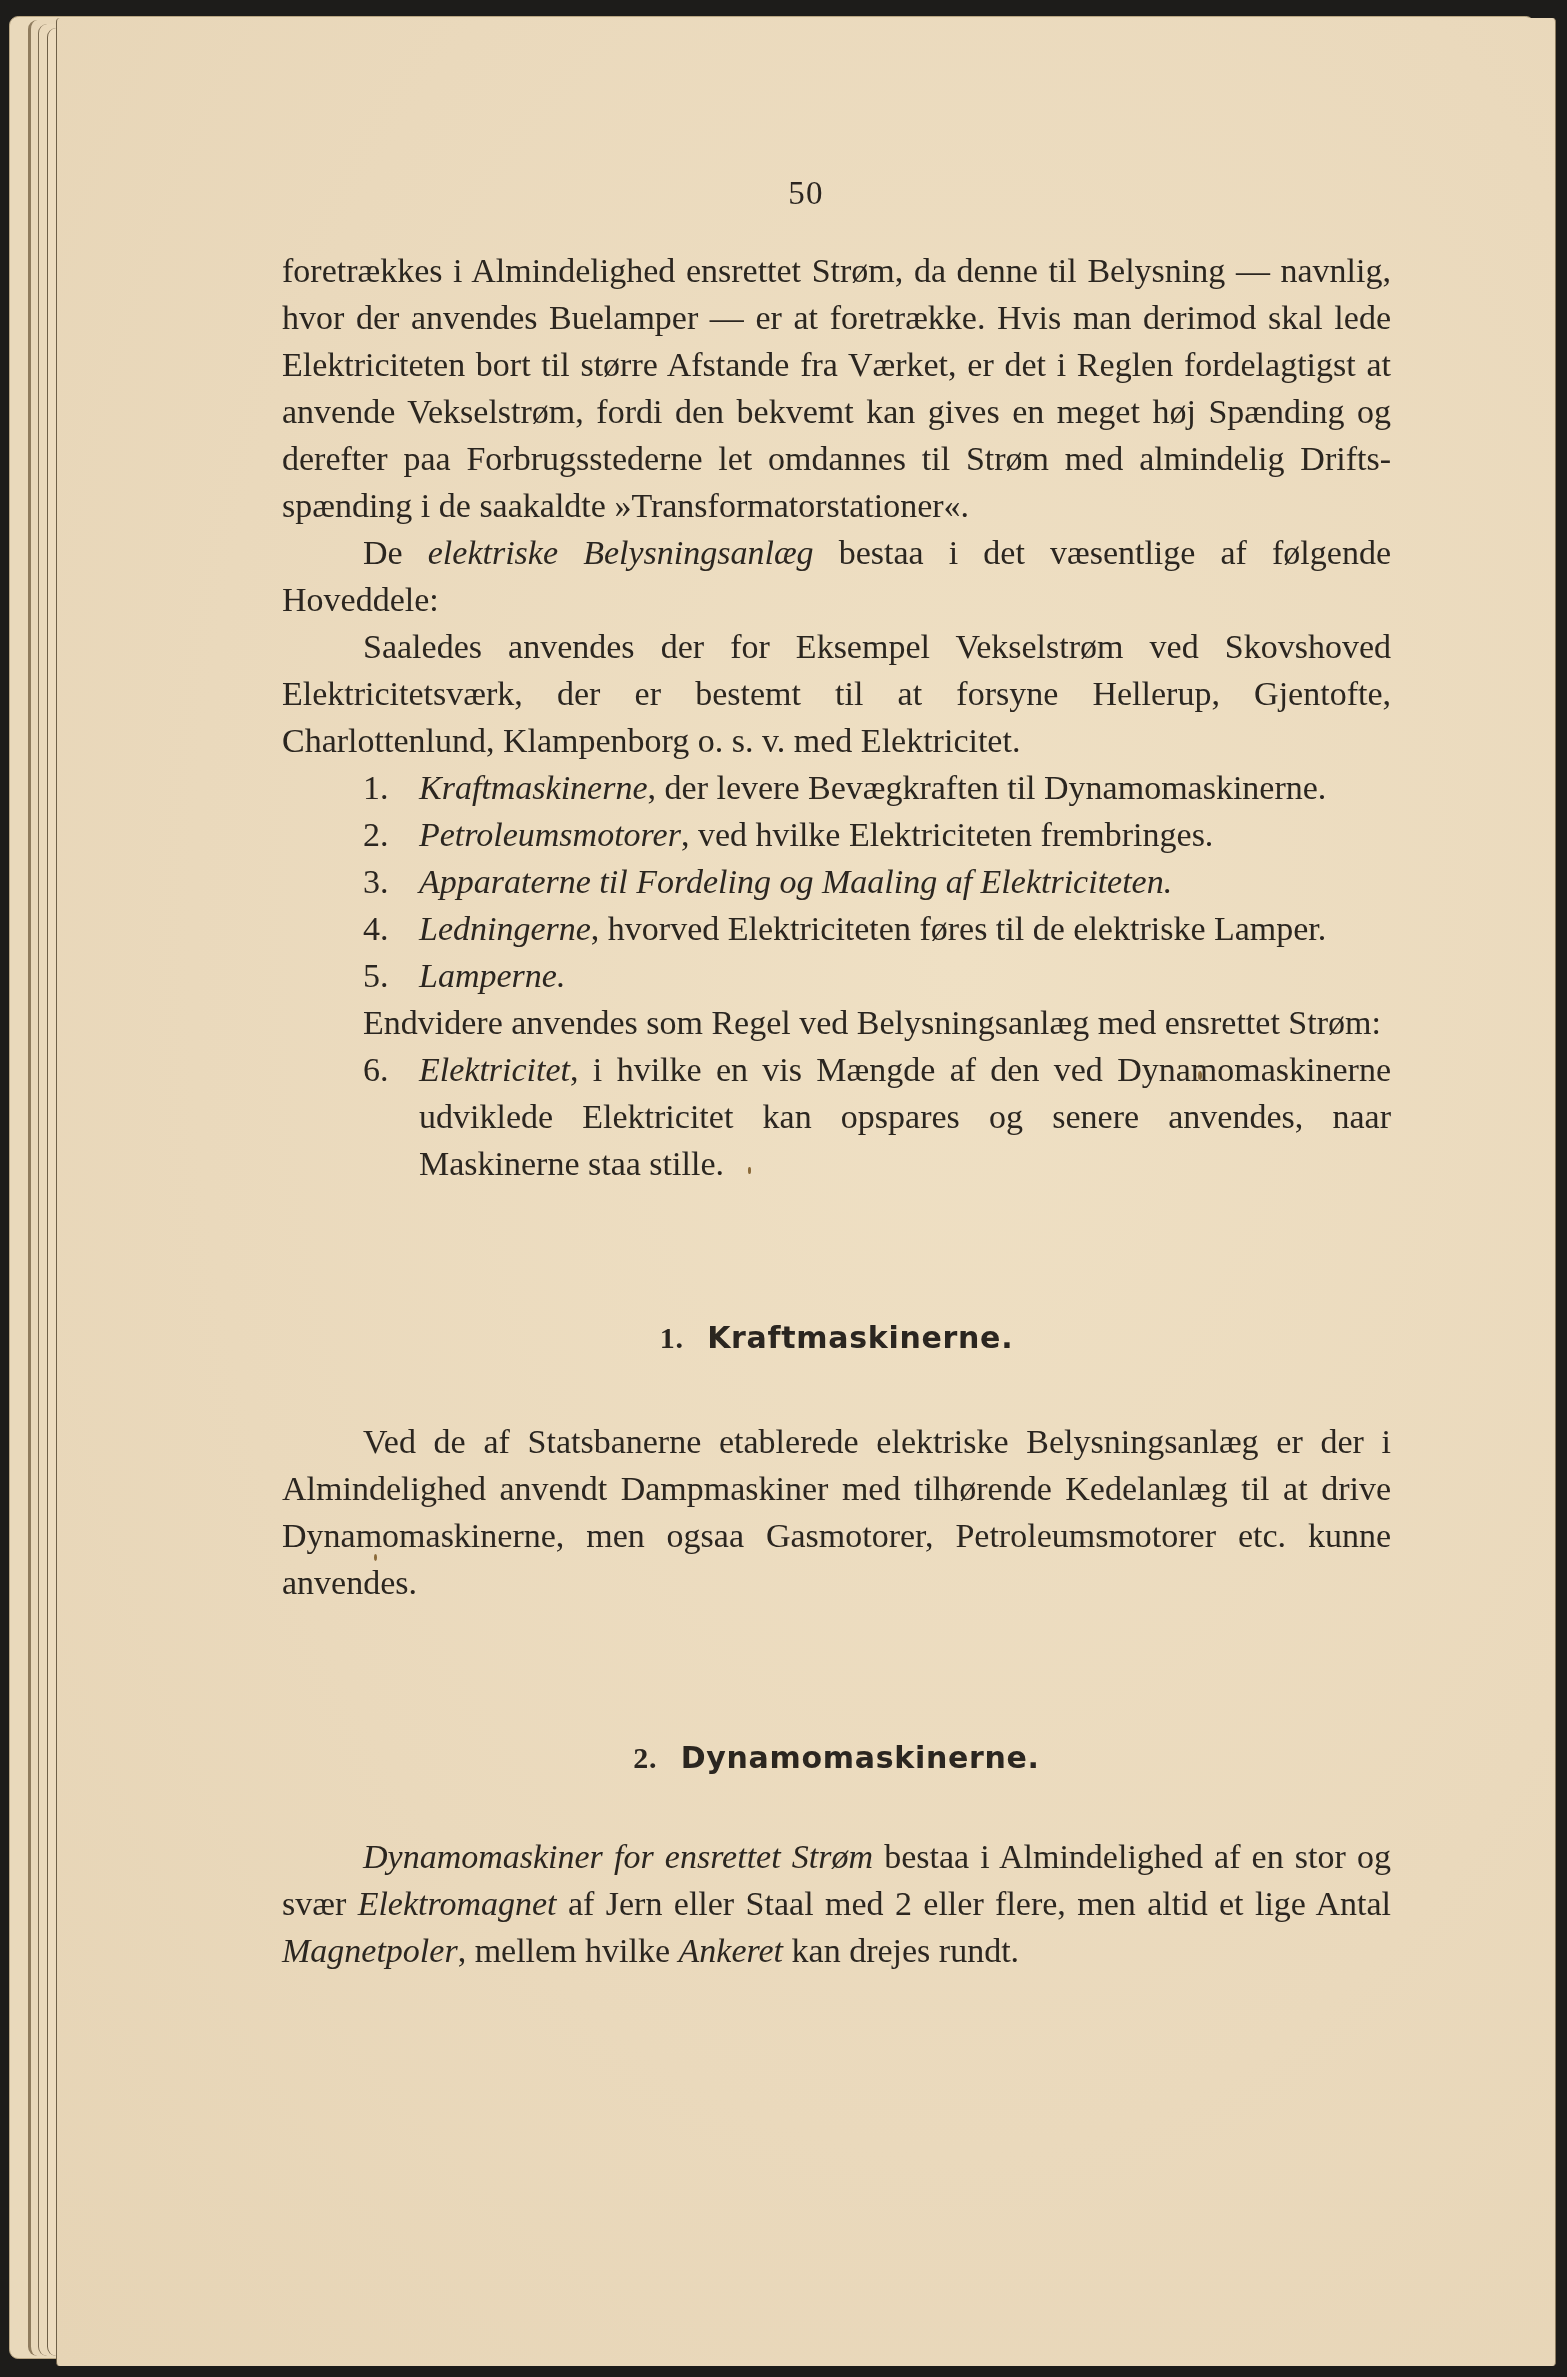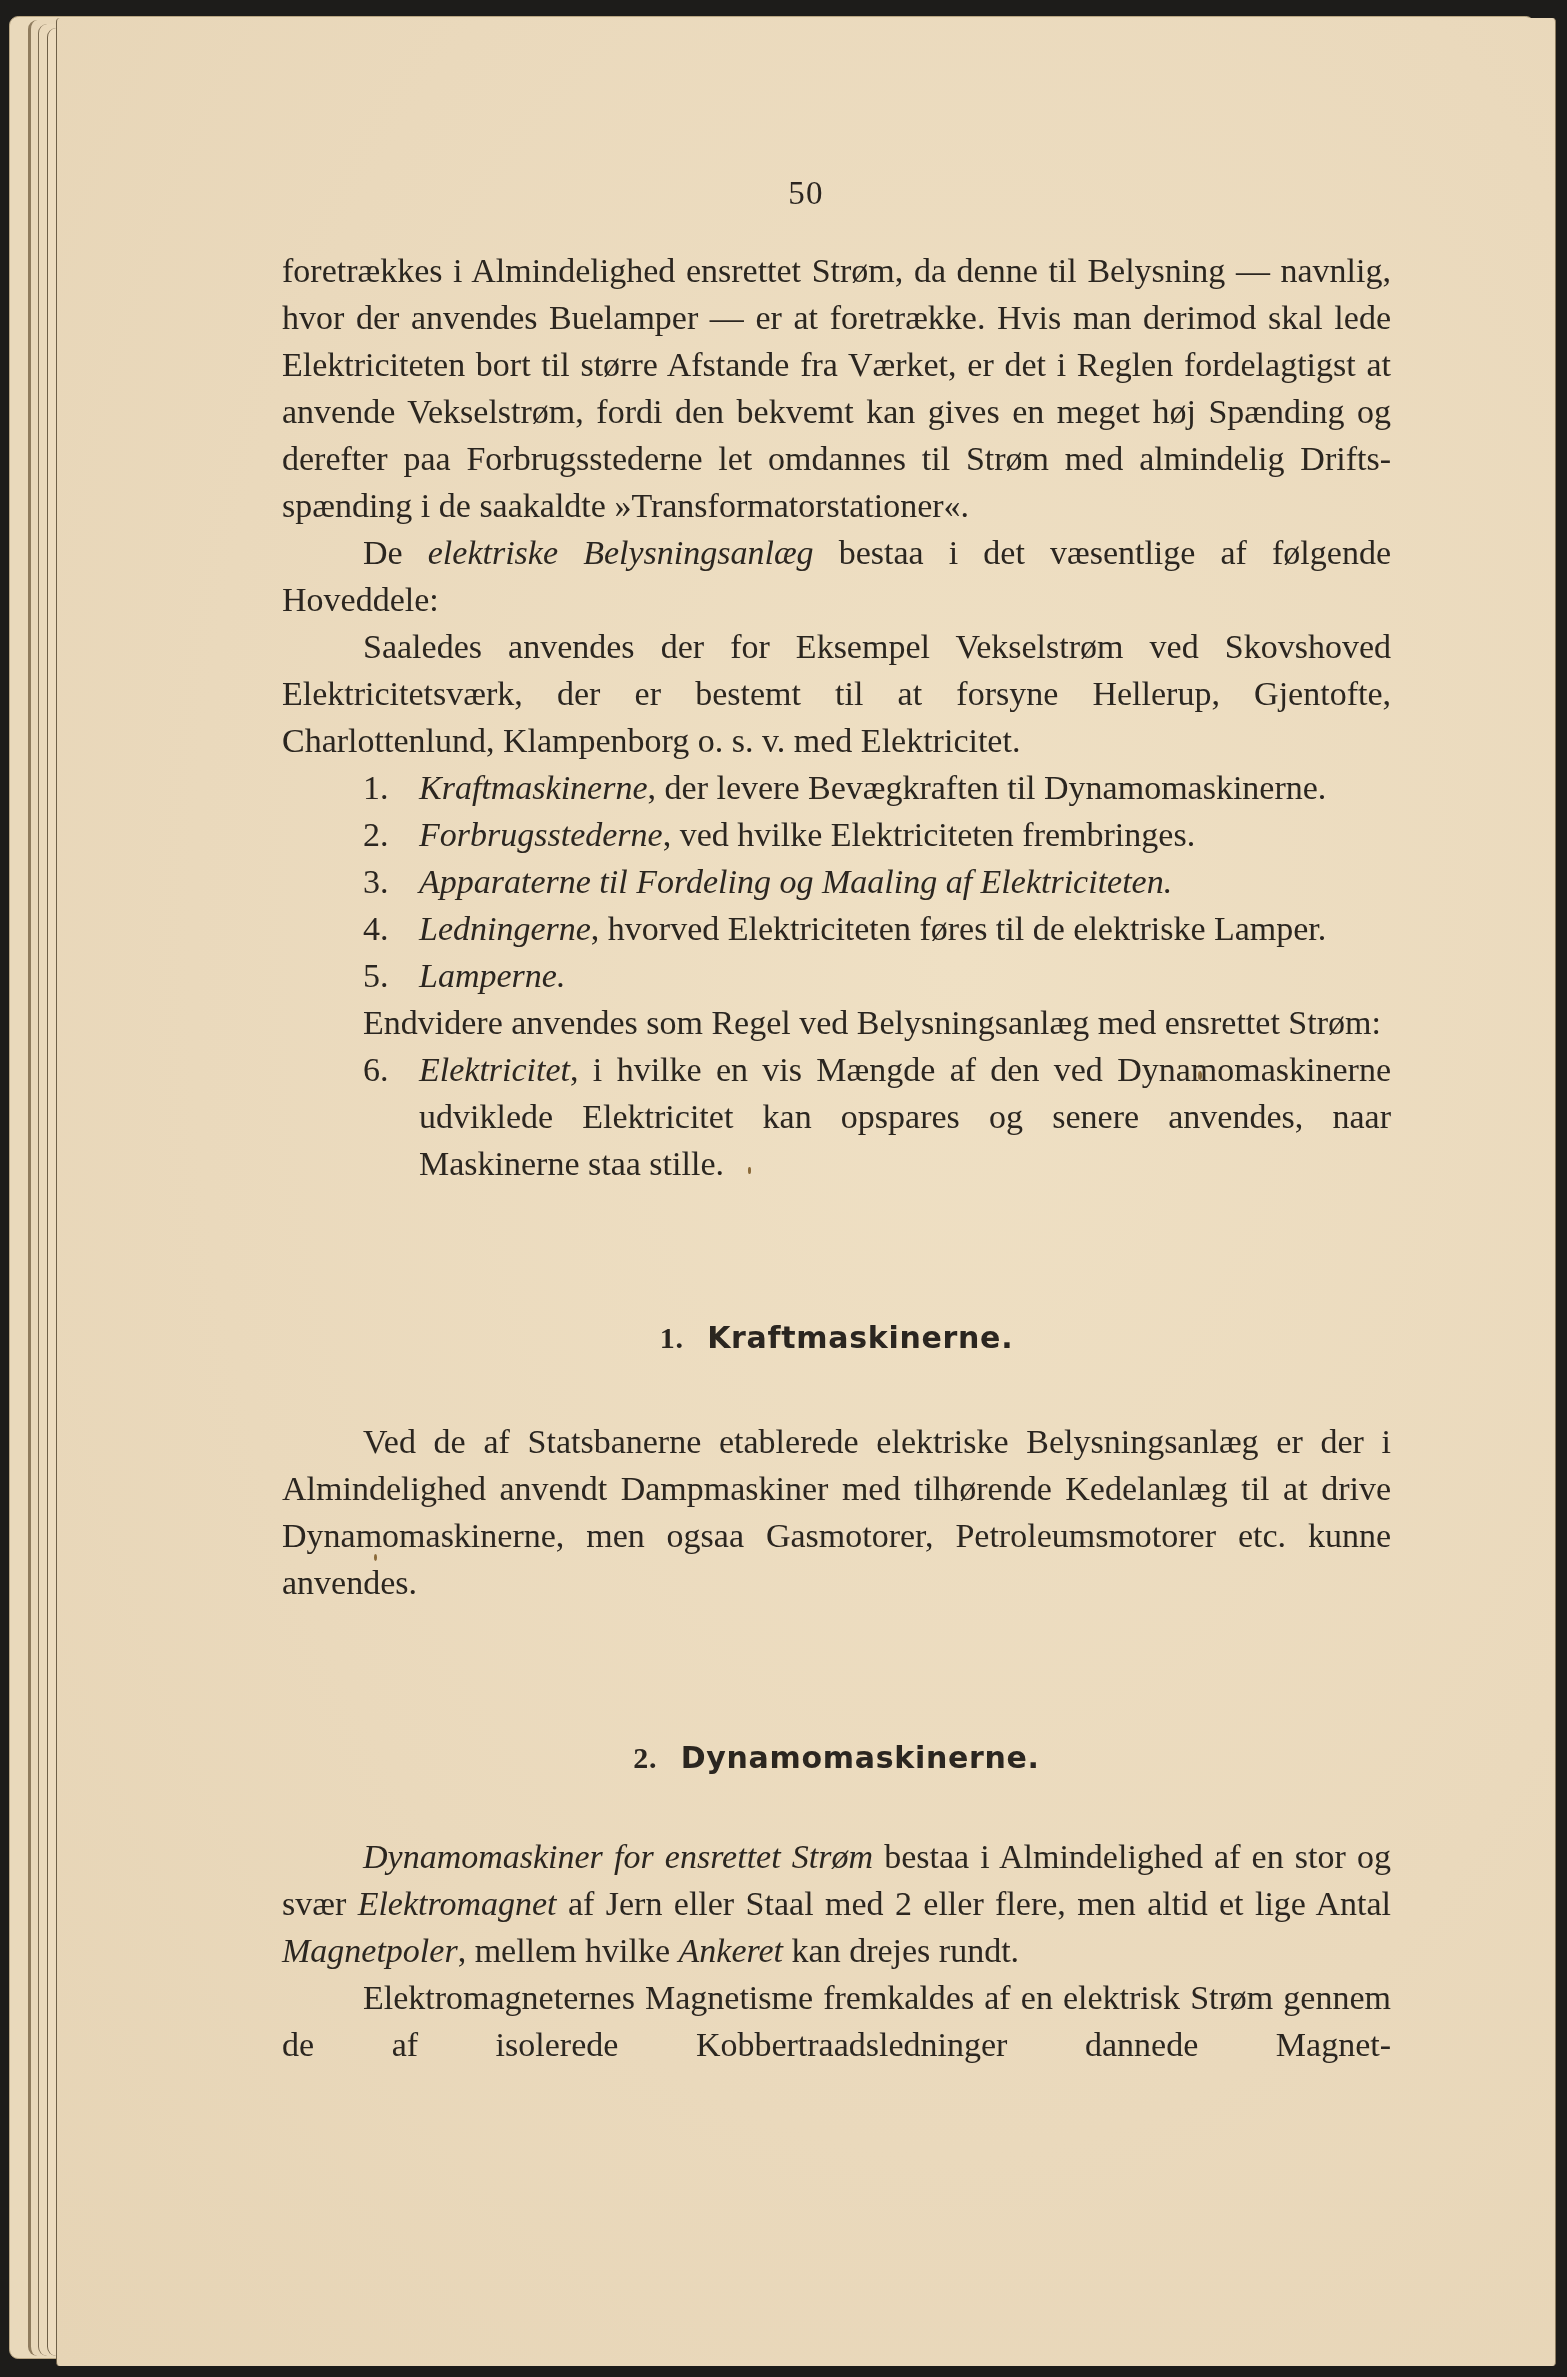--- a/index.html
+++ b/index.html
@@ -47,41 +47,40 @@
 <div class="page">
   <div class="pageno">50</div>
 
   <div class="text">
     <p class="p">foretrækkes i Almindelighed ensrettet Strøm, da denne til Belysning — navnlig, hvor der anvendes Buelamper — er at foretrække. Hvis man derimod skal lede Elektriciteten bort til større Afstande fra Værket, er det i Reglen fordelagtigst at anvende Vekselstrøm, fordi den bekvemt kan gives en meget høj Spænding og derefter paa Forbrugsstederne let omdannes til Strøm med almindelig Drifts­spænding i de saakaldte »Transformatorstationer«.</p>
     <p class="p indent"><span>De </span><em>elektriske Belysningsanlæg</em><span> bestaa i det væsentlige af følgende Hoveddele:</span></p>
     <p class="p indent">Saaledes anvendes der for Eksempel Vekselstrøm ved Skovs­hoved Elektricitetsværk, der er bestemt til at forsyne Hellerup, Gjentofte, Charlottenlund, Klampenborg o. s. v. med Elektricitet.</p>
 
     <div id="list1">
         <p class="li"><span class="num">1.</span><em>Kraftmaskinerne</em><span>, der levere Bevægkraften til Dynamoma­skinerne.</span></p>
-        <p class="li"><span class="num">2.</span><em>Forbrugsstederne</em><span>, ved hvilke Elektriciteten frembringes.</span></p>
+        <p class="li"><span class="num">2.</span><em>Petroleumsmotorer</em><span>, ved hvilke Elektriciteten frembringes.</span></p>
         <p class="li"><span class="num">3.</span><em>Apparaterne til Fordeling og Maaling af Elektriciteten.</em><span></span></p>
         <p class="li"><span class="num">4.</span><em>Ledningerne</em><span>, hvorved Elektriciteten føres til de elektriske Lamper.</span></p>
         <p class="li"><span class="num">5.</span><em>Lamperne.</em><span></span></p>
       </div>
 
     <p class="p indent">Endvidere anvendes som Regel ved Belysningsanlæg med ens­rettet Strøm:</p>
 
     <div id="list2">
         <p class="li"><span class="num">6.</span><em>Elektricitet</em><span>, i hvilke en vis Mængde af den ved Dyna­momaskinerne udviklede Elektricitet kan opspares og senere anvendes, naar Maskinerne staa stille.</span></p>
       </div>
 
     <div class="gap-h1-top"></div>
     <p class="heading"><span class="hn">1.</span><span>Kraftmaskinerne.</span></p>
     <div class="gap-h1-bot"></div>
     <p class="p indent">Ved de af Statsbanerne etablerede elektriske Belysningsanlæg er der i Almindelighed anvendt Dampmaskiner med tilhørende Kedelanlæg til at drive Dynamomaskinerne, men ogsaa Gasmotorer, Petroleumsmotorer etc. kunne anvendes.</p>
 
     <div class="gap-h2-top"></div>
     <p class="heading"><span class="hn">2.</span><span>Dynamomaskinerne.</span></p>
     <div class="gap-h2-bot"></div>
     <p class="p indent" id="s2p1"><em>Dynamomaskiner for ensrettet Strøm</em><span> bestaa i Almindelighed af en stor og svær </span><em>Elektromagnet</em><span> af Jern eller Staal med 2 eller flere, men altid et lige Antal </span><em>Magnetpoler</em><span>, mellem hvilke </span><em>Ankeret</em><span> kan drejes rundt.</span></p>
-    <p class="p indent" style="text-align-last:justify;">Elektromagneternes Magnetisme fremkaldes af en elektrisk Strøm gennem de af isolerede Kobbertraadsledninger dannede Magnet-</p>
   </div>
 
   <div class="speck" style="left:1141px;top:1053px;width:3.9px;height:9.2px;"></div>
   <div class="speck" style="left:317px;top:1536px;width:3.3px;height:6.5px;"></div>
   <div class="speck" style="left:691px;top:1149px;width:2.6px;height:6.5px;"></div>
 </div>
 
 
 </body></html>

